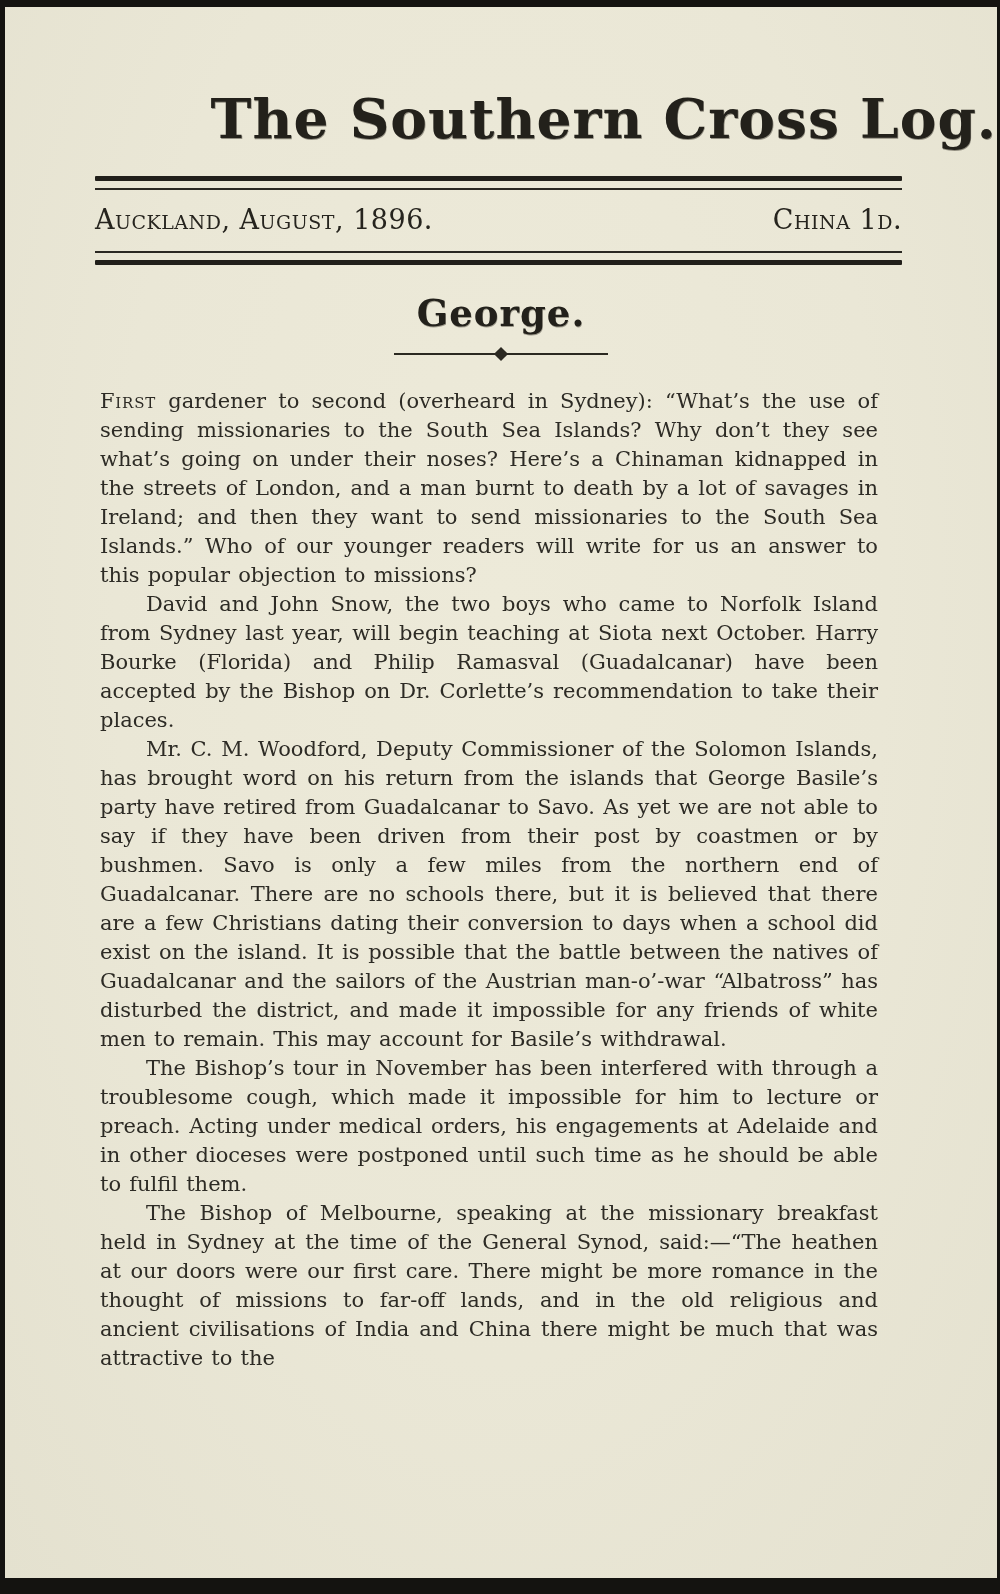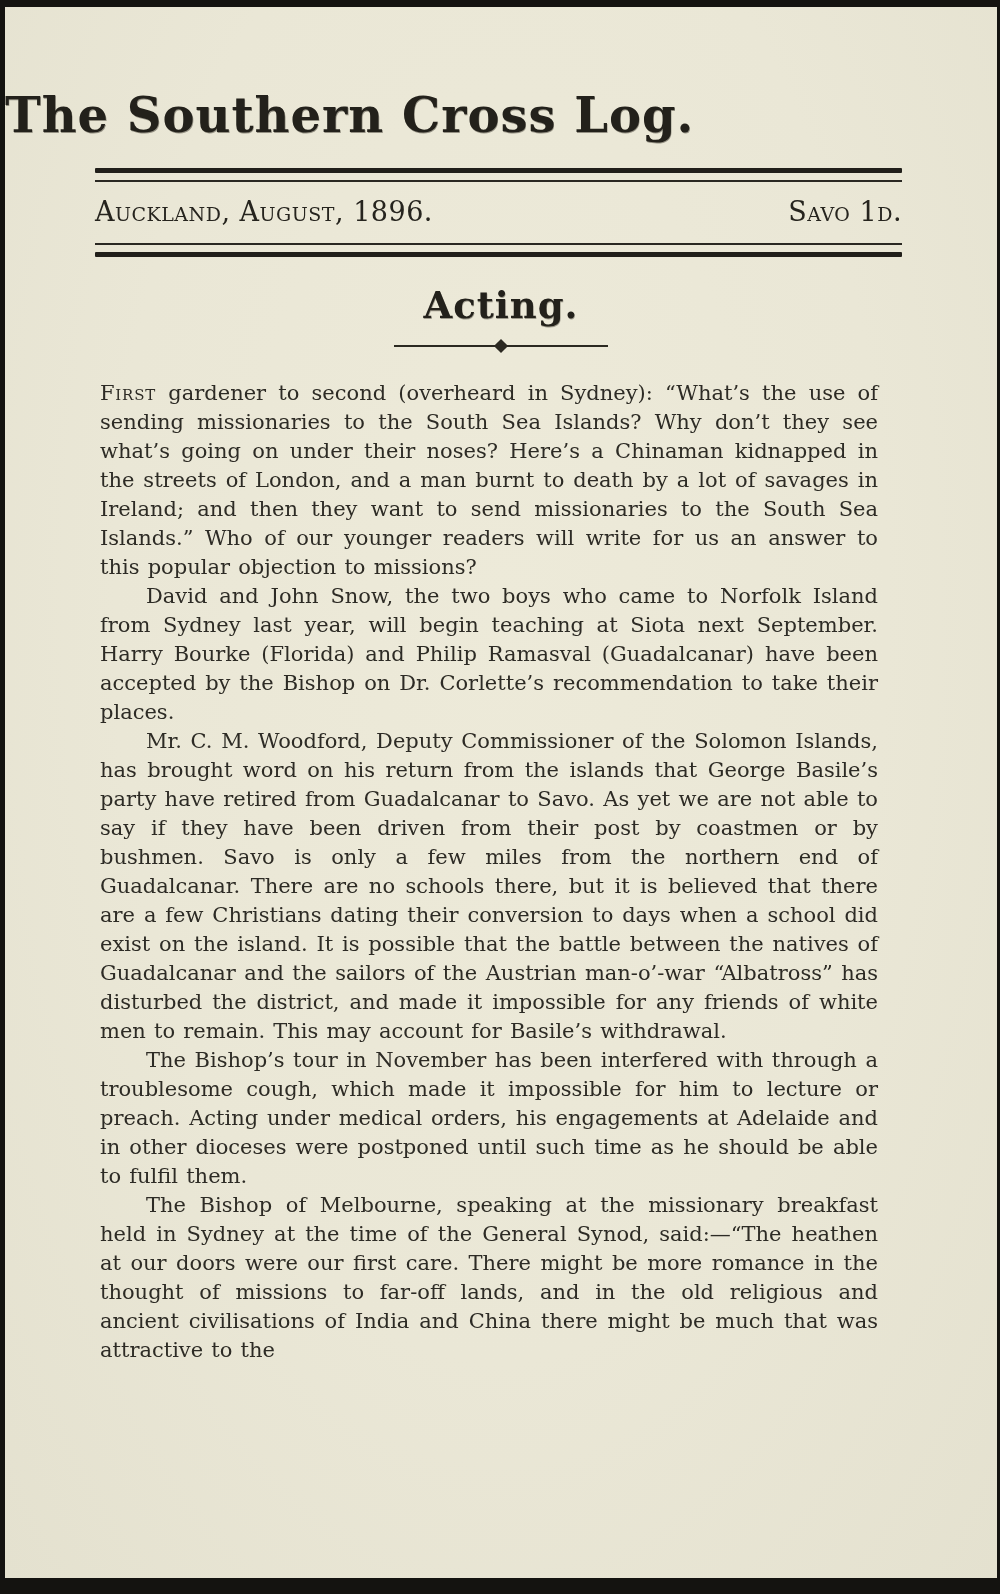--- a/index.html
+++ b/index.html
@@ -21,22 +21,22 @@
     position: absolute;
     top: 7px;
     left: 5px;
     right: 3px;
     bottom: 16px;
     background: radial-gradient(ellipse at 50% 38%, #edead9 0%, #eae7d6 55%, #e4e1cf 100%);
     color: #2c2a24;
   }
   .masthead {
     margin-top: 82px;
-    text-align: left;
-    font-size: 48px;
+    text-align: right;
+    font-size: 55px;
     line-height: 1.1;
     font-weight: 700;
     letter-spacing: 1px;
     color: #23211b;
     text-shadow: 0.6px 0.6px 0 rgba(43,38,28,0.45);
     font-family: "DejaVu Serif", serif;
   }
   .rule-block {
     margin: 26px 95px 0 90px; 
   }
@@ -106,41 +106,41 @@
     <div class="masthead">The Southern Cross Log.</div>
 
     <div class="rule-block">
       <div class="rule-thick"></div>
       <div class="rule-gap"></div>
       <div class="rule-thin"></div>
     </div>
 
     <div class="issue-line">
       <span>Auckland, August, 1896.</span>
-      <span>Savo 1d.</span>
+      <span>China 1d.</span>
     </div>
 
     <div class="rule-block-2">
       <div class="rule-thin"></div>
       <div class="rule-gap"></div>
       <div class="rule-thick"></div>
     </div>
 
-    <div class="notes-heading">Acting.</div>
+    <div class="notes-heading">George.</div>
 
     <div class="notes-divider">
       <div class="divider-line"></div>
       <div class="divider-diamond"></div>
       <div class="divider-line"></div>
     </div>
 
     <div class="notes-body">
       <p class="first-para">
         <span class="lead-word">First</span><span> gardener to second (overheard in Sydney): “What’s the use of sending missionaries to the South Sea Islands? Why don’t they see what’s going on under their noses? Here’s a Chinaman kidnapped in the streets of London, and a man burnt to death by a lot of savages in Ireland; and then they want to send missionaries to the South Sea Islands.” Who of our younger readers will write for us an answer to this popular objection to missions?</span>
       </p>
-      <p>David and John Snow, the two boys who came to Norfolk Island from Sydney last year, will begin teaching at Siota next September. Harry Bourke (Florida) and Philip Ramasval (Guadalcanar) have been accepted by the Bishop on Dr. Corlette’s recommendation to take their places.</p>
+      <p>David and John Snow, the two boys who came to Norfolk Island from Sydney last year, will begin teaching at Siota next October. Harry Bourke (Florida) and Philip Ramasval (Guadalcanar) have been accepted by the Bishop on Dr. Corlette’s recommendation to take their places.</p>
       <p>Mr. C. M. Woodford, Deputy Commissioner of the Solomon Islands, has brought word on his return from the islands that George Basile’s party have retired from Guadalcanar to Savo. As yet we are not able to say if they have been driven from their post by coastmen or by bushmen. Savo is only a few miles from the northern end of Guadalcanar. There are no schools there, but it is believed that there are a few Christians dating their conversion to days when a school did exist on the island. It is possible that the battle between the natives of Guadalcanar and the sailors of the Austrian man-o’-war “Albatross” has disturbed the district, and made it impossible for any friends of white men to remain. This may account for Basile’s withdrawal.</p>
       <p>The Bishop’s tour in November has been interfered with through a troublesome cough, which made it impossible for him to lecture or preach. Acting under medical orders, his engagements at Adelaide and in other dioceses were postponed until such time as he should be able to fulfil them.</p>
       <p>The Bishop of Melbourne, speaking at the missionary breakfast held in Sydney at the time of the General Synod, said:—“The heathen at our doors were our first care. There might be more romance in the thought of missions to far-off lands, and in the old religious and ancient civilisations of India and China there might be much that was attractive to the</p>
     </div>
 
   </div>
 </div>
 
 </body></html>

